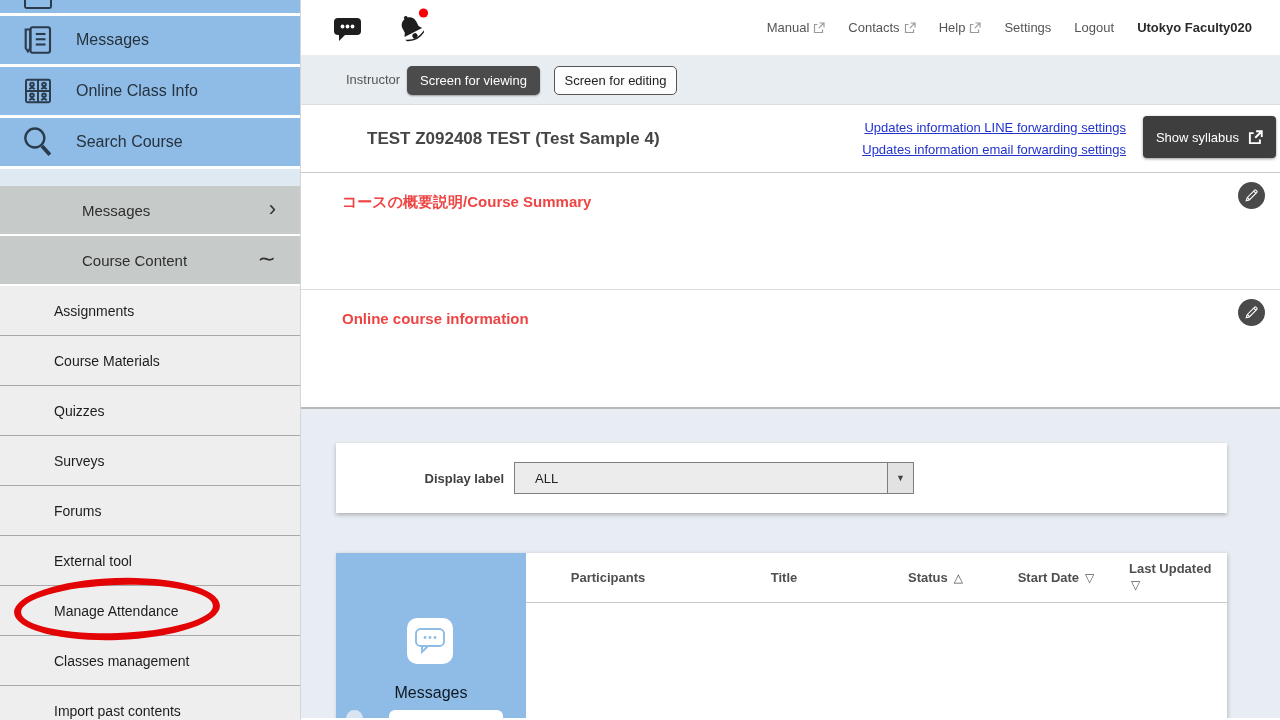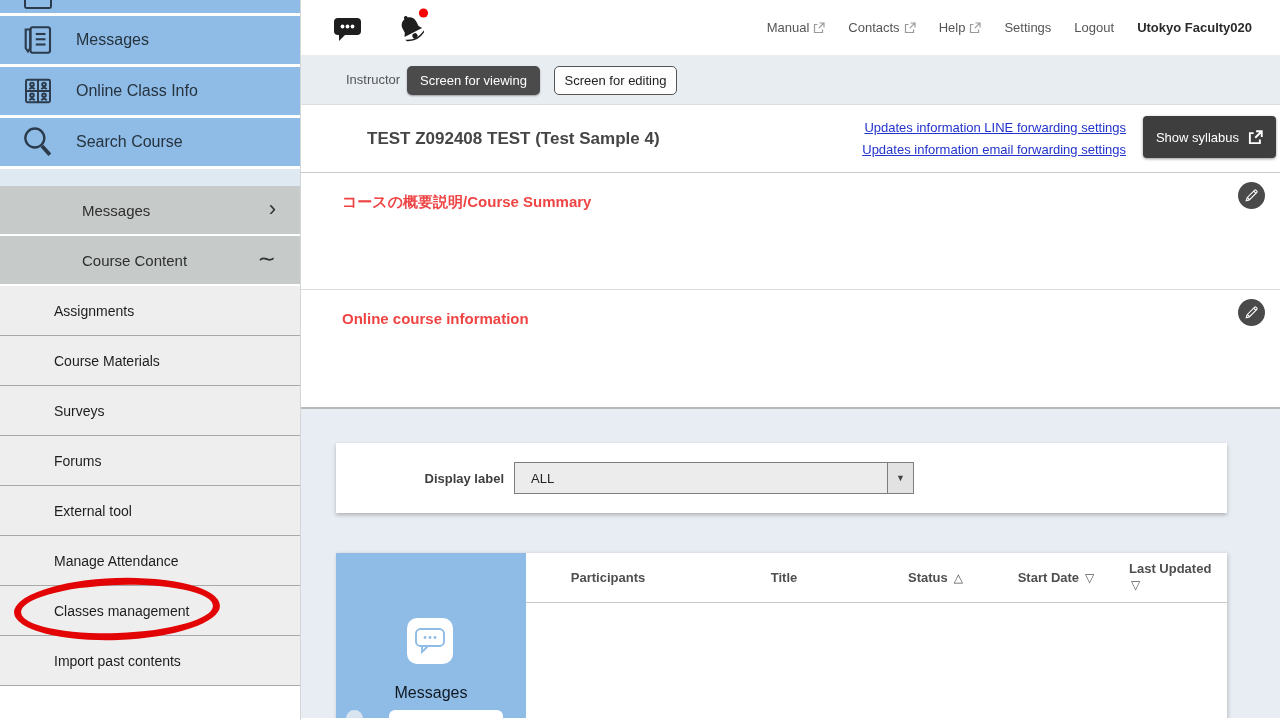--- a/index.html
+++ b/index.html
@@ -66,21 +66,21 @@
   .pencil-btn { position:absolute; right:15px; top:9px; width:27px; height:27px; cursor:pointer; }
 
   .lower { height:311px; background:#E8EDF3; border-top:2px solid #B9B9B9;
       position:relative; overflow:hidden; }
   .filter-panel { position:absolute; left:35px; top:34px; width:891px; height:70px; background:#fff;
       box-shadow:0 2px 4px rgba(0,0,0,.25); }
   .filter-label { position:absolute; left:40px; top:0; width:128px; height:70px; display:flex;
       align-items:center; justify-content:flex-end; font-size:13px; font-weight:bold; color:#3F3F3F; }
   .select { position:absolute; left:178px; top:19px; width:400px; height:32px; background:#ECECEC;
       border:1px solid #7E7E7E; display:flex; align-items:center; font-size:13px; color:#222; cursor:pointer; }
-  .select .val { padding-left:16px; }
+  .select .val { padding-left:0;margin-left:20px; }
   .select .arrow { margin-left:auto; width:26px; height:100%; border-left:1px solid #7E7E7E;
       background:#E2E2E2; display:flex; align-items:center; justify-content:center;
       font-size:9px; color:#444; }
 
   .msg-panel { position:absolute; left:35px; top:144px; width:891px; height:220px; background:#fff;
       box-shadow:1px 1px 4px rgba(0,0,0,.2); }
   .blue-cell { position:absolute; left:0; top:0; width:190px; height:100%; background:#8FBCE6; cursor:pointer; }
   .blue-cell .icn-sq { position:absolute; left:71px; top:65px; width:46px; height:46px; background:#fff;
       border-radius:10px; display:flex; align-items:center; justify-content:center; }
   .blue-cell .lbl { position:absolute; left:0; top:131px; width:100%; text-align:center;
@@ -156,20 +156,21 @@
       <span class="lbl">Messages</span>
       <span class="marker">›</span>
     </div>
     <div class="sb-gray">
       <span class="lbl">Course Content</span>
       <span class="marker">∼</span>
     </div>
 
     <div class="sb-item">Assignments</div>
     <div class="sb-item">Course Materials</div>
+    <div class="sb-item">Quizzes</div>
     <div class="sb-item">Surveys</div>
     <div class="sb-item">Forums</div>
     <div class="sb-item">External tool</div>
     <div class="sb-item">Manage Attendance</div>
     <div class="sb-item">Classes management</div>
     <div class="sb-item">Import past contents</div>
 
     <div class="red-ellipse"></div>
   </div>
 

